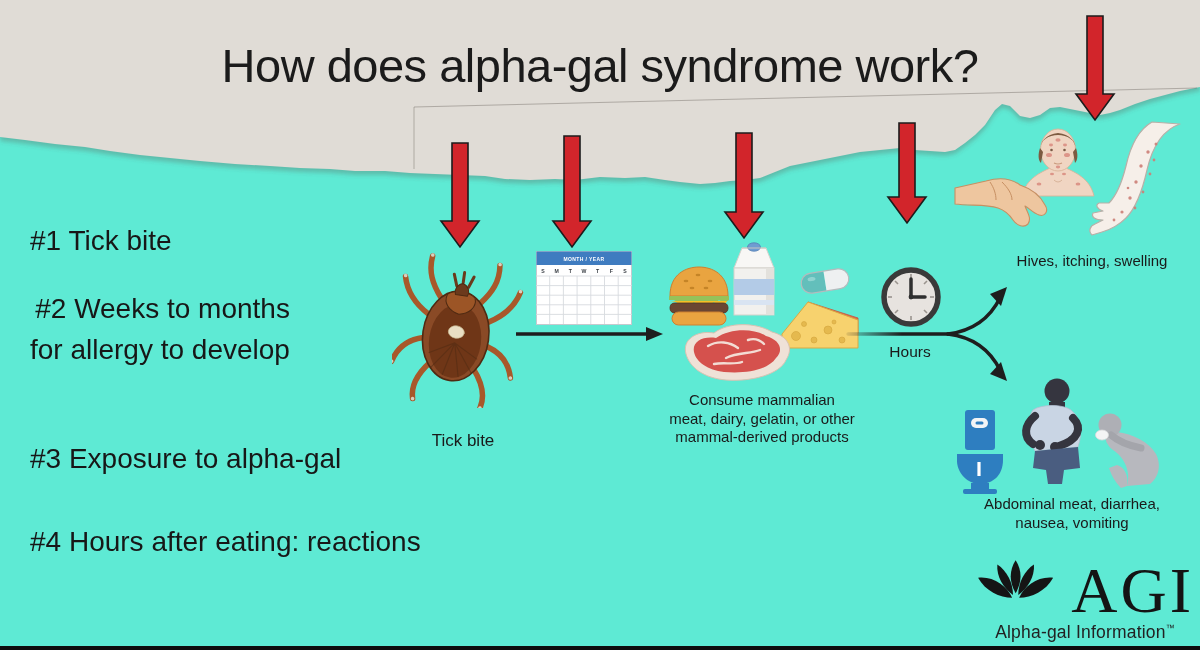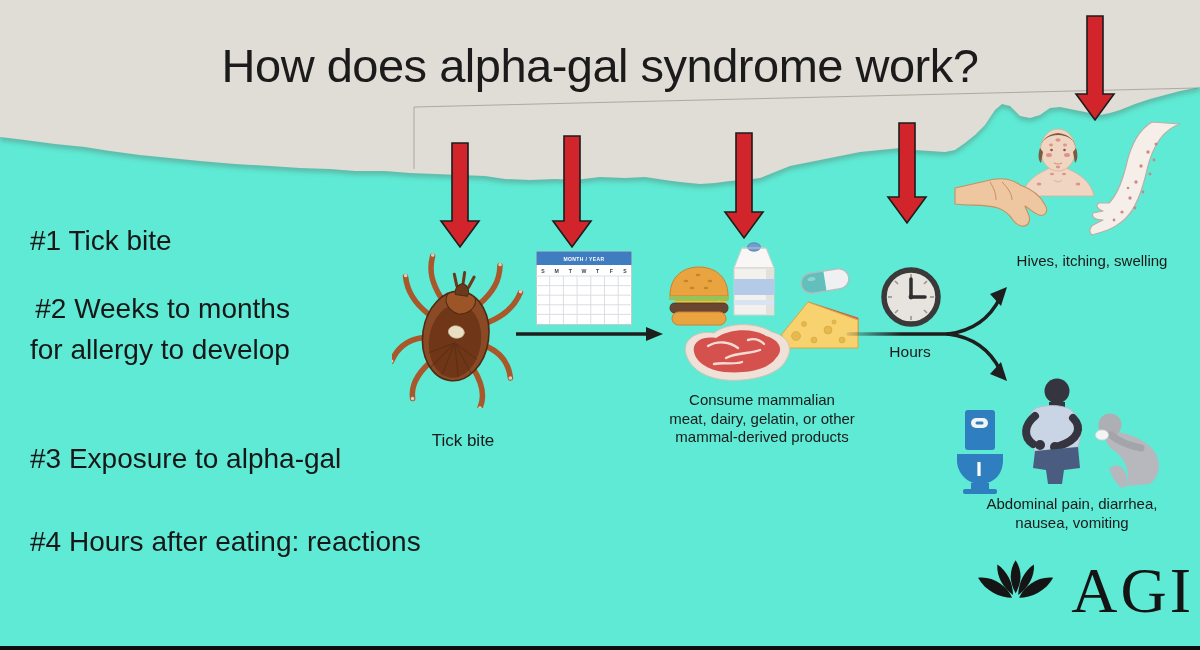--- a/index.html
+++ b/index.html
@@ -298,21 +298,21 @@
 
     <g>
       <path d="M172,60 C188,62 204,70 211,82 C217,94 213,106 205,112 L182,114 C186,100 180,86 168,78 C160,72 158,63 164,59 Z" fill="#b7b8be"></path>
       <circle cx="165" cy="53" r="11.5" fill="#aeafb5"></circle>
       <path d="M196,76 C186,74 174,70 166,63" stroke="#a4a5ab" stroke-width="7" stroke-linecap="round" fill="none"></path>
       <ellipse cx="157" cy="63" rx="6.5" ry="5" fill="#f4f4f5" stroke="#d9d9dc" stroke-width="0.8"></ellipse>
       <path d="M182,114 C184,103 179,95 172,93 L164,96 C167,105 171,111 176,116 Z" fill="#b7b8be"></path>
     </g>
   </svg>
   <div class="cap cap-gi">
-    <div>Abdominal pain, diarrhea,</div>
+    <div>Abdominal meat, diarrhea,</div>
     <div>nausea, vomiting</div>
   </div>
 
   <svg class="abs overlay" width="1200" height="650" viewBox="0 0 1200 650">
     <defs>
       <linearGradient id="fadeL" x1="846" y1="0" x2="902" y2="0" gradientUnits="userSpaceOnUse">
         <stop offset="0" stop-color="#1e1e1e" stop-opacity="0.1"></stop>
         <stop offset="1" stop-color="#1e1e1e" stop-opacity="1"></stop>
       </linearGradient>
     </defs>
@@ -343,17 +343,20 @@
     <div class="logo-row">
       <svg width="92" height="62" viewBox="0 0 100 70" fill="#151515">
         <path d="M50,2 C43,13 42,26 50,40 C58,26 57,13 50,2 Z"></path>
         <path d="M47,42 C36,34 28,21 29,7 C40,14 47,28 47,42 Z"></path>
         <path d="M53,42 C64,34 72,21 71,7 C60,14 53,28 53,42 Z"></path>
         <path d="M46,45 C32,45 15,37 7,22 C24,20 40,31 46,45 Z"></path>
         <path d="M54,45 C68,45 85,37 93,22 C76,20 60,31 54,45 Z"></path>
       </svg>
       <div class="logo-acronym">AGI</div>
     </div>
+    <div class="logo-tagline">
+      <span>Alpha-gal Information</span><span class="logo-tm">™</span>
+    </div>
   </div>
 
   <div class="abs bottom-bar"></div>
 
 </div>
 
 </body></html>

